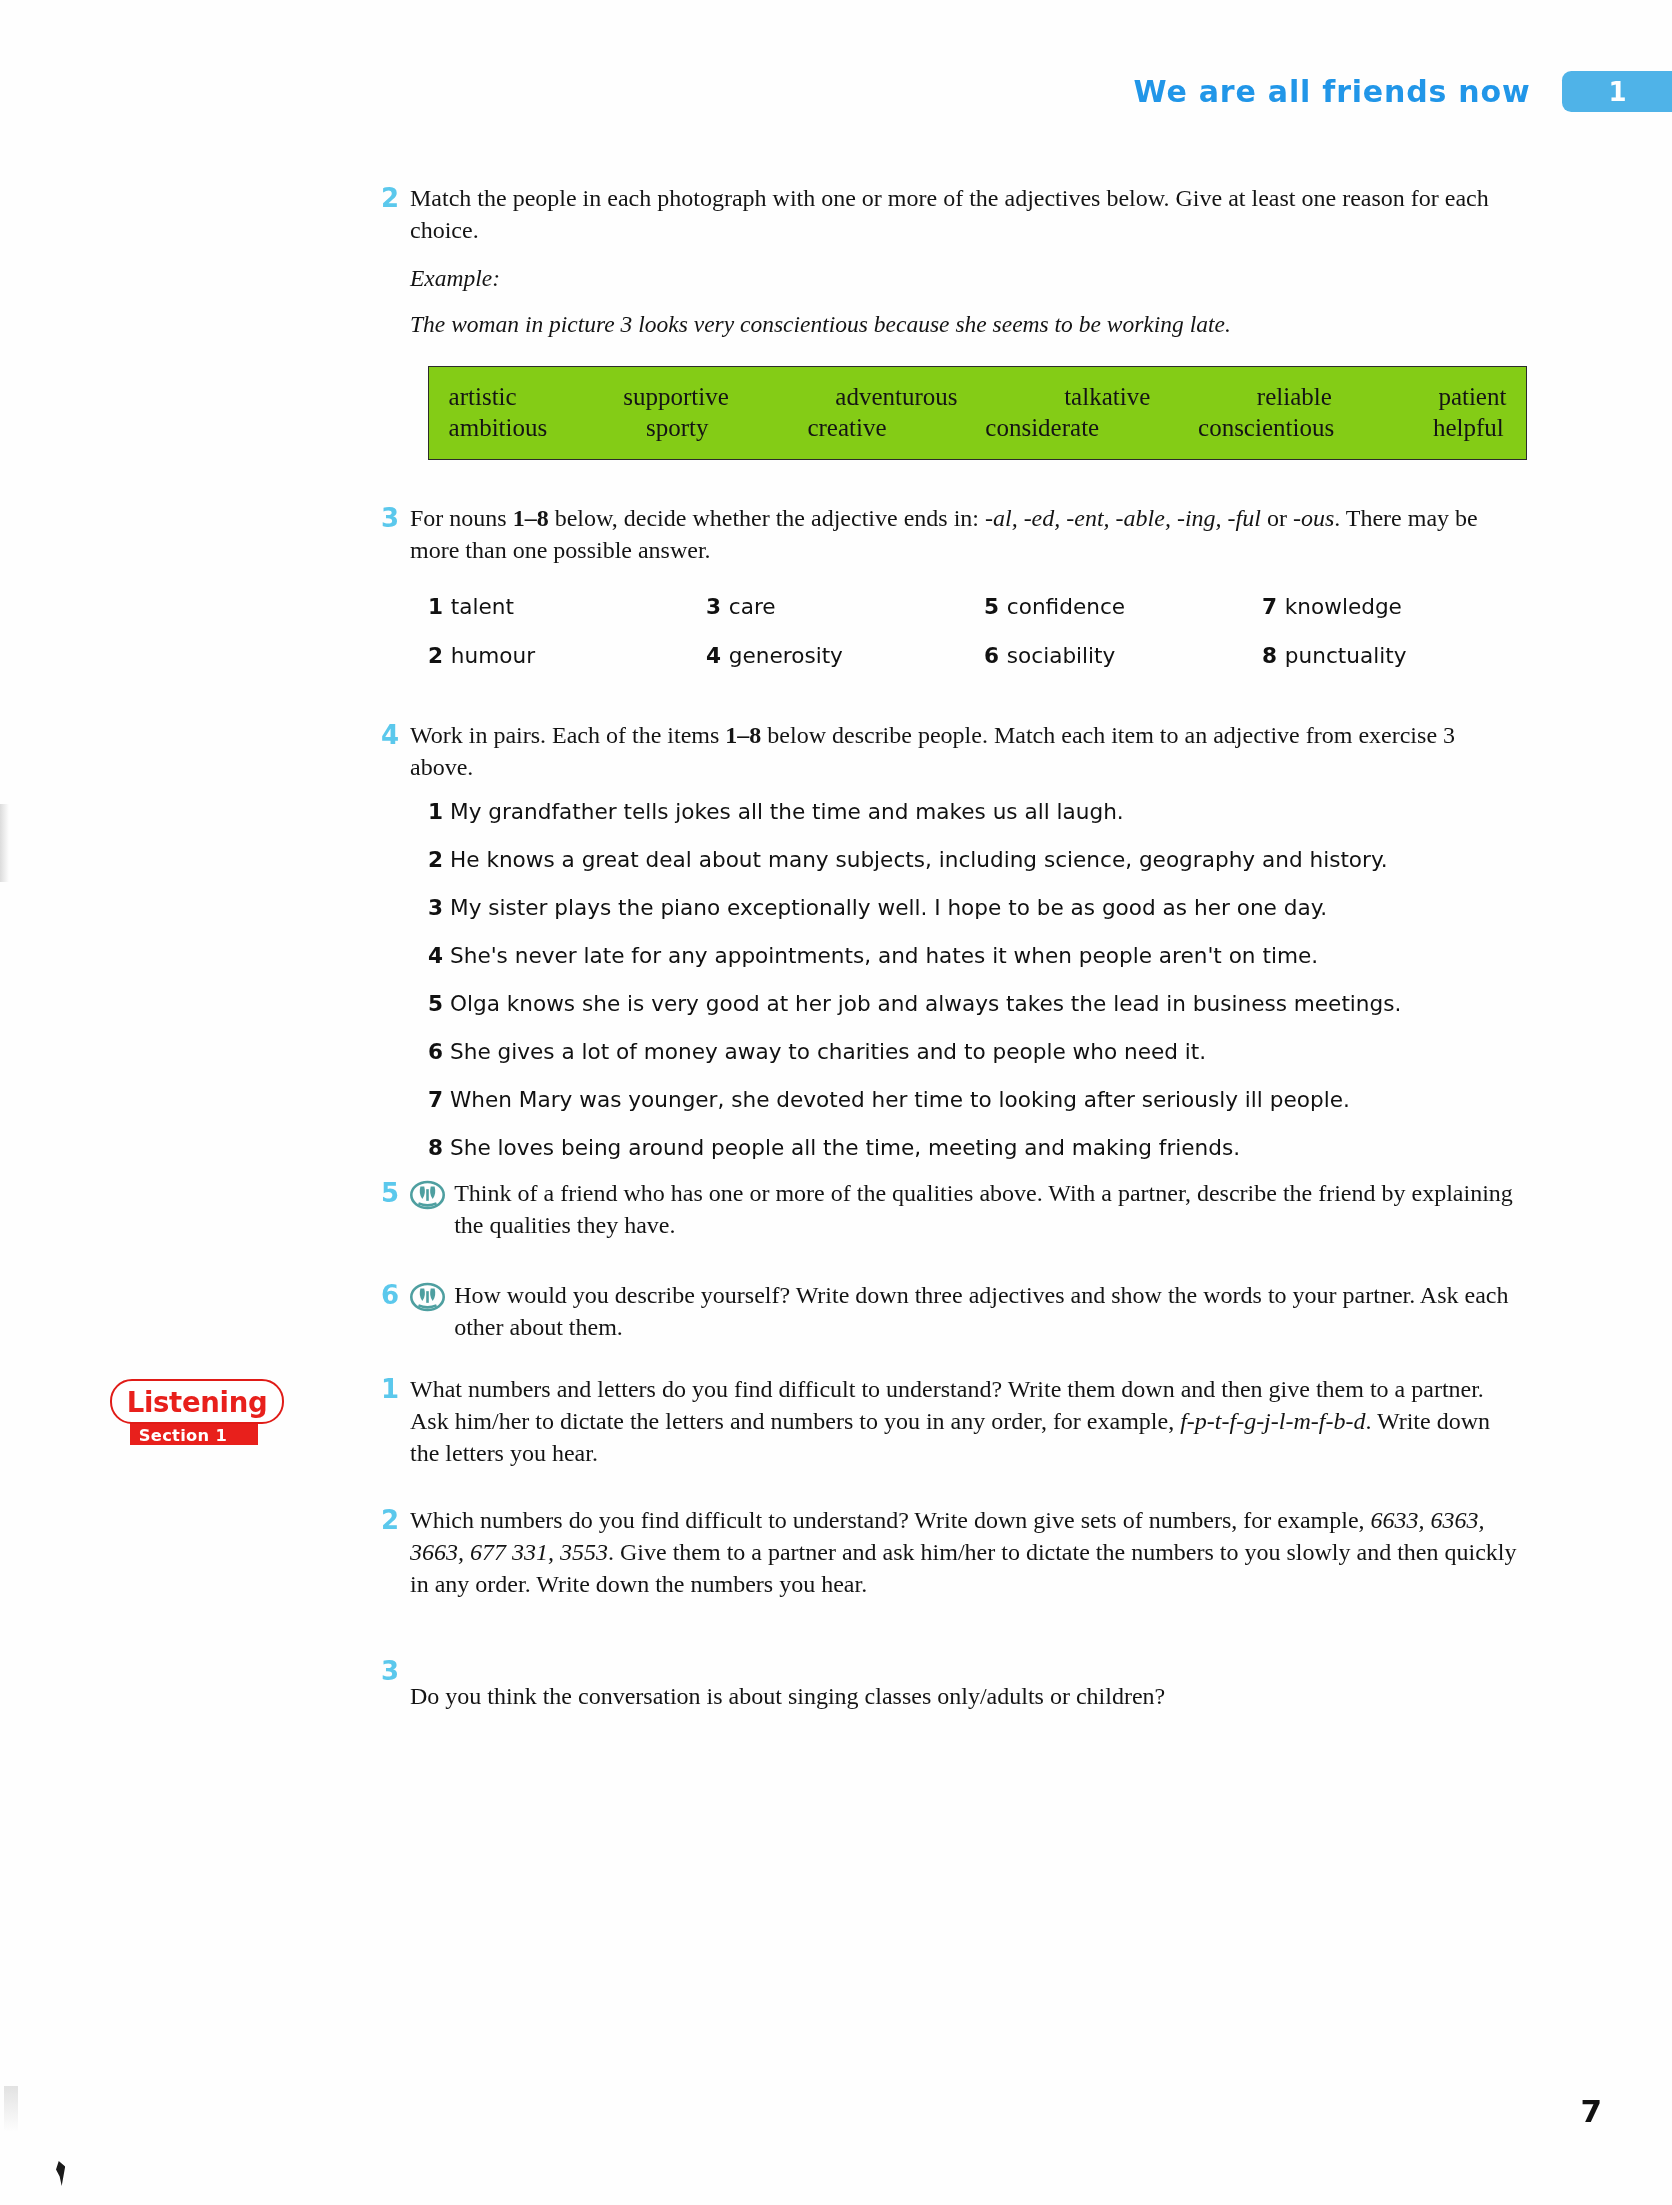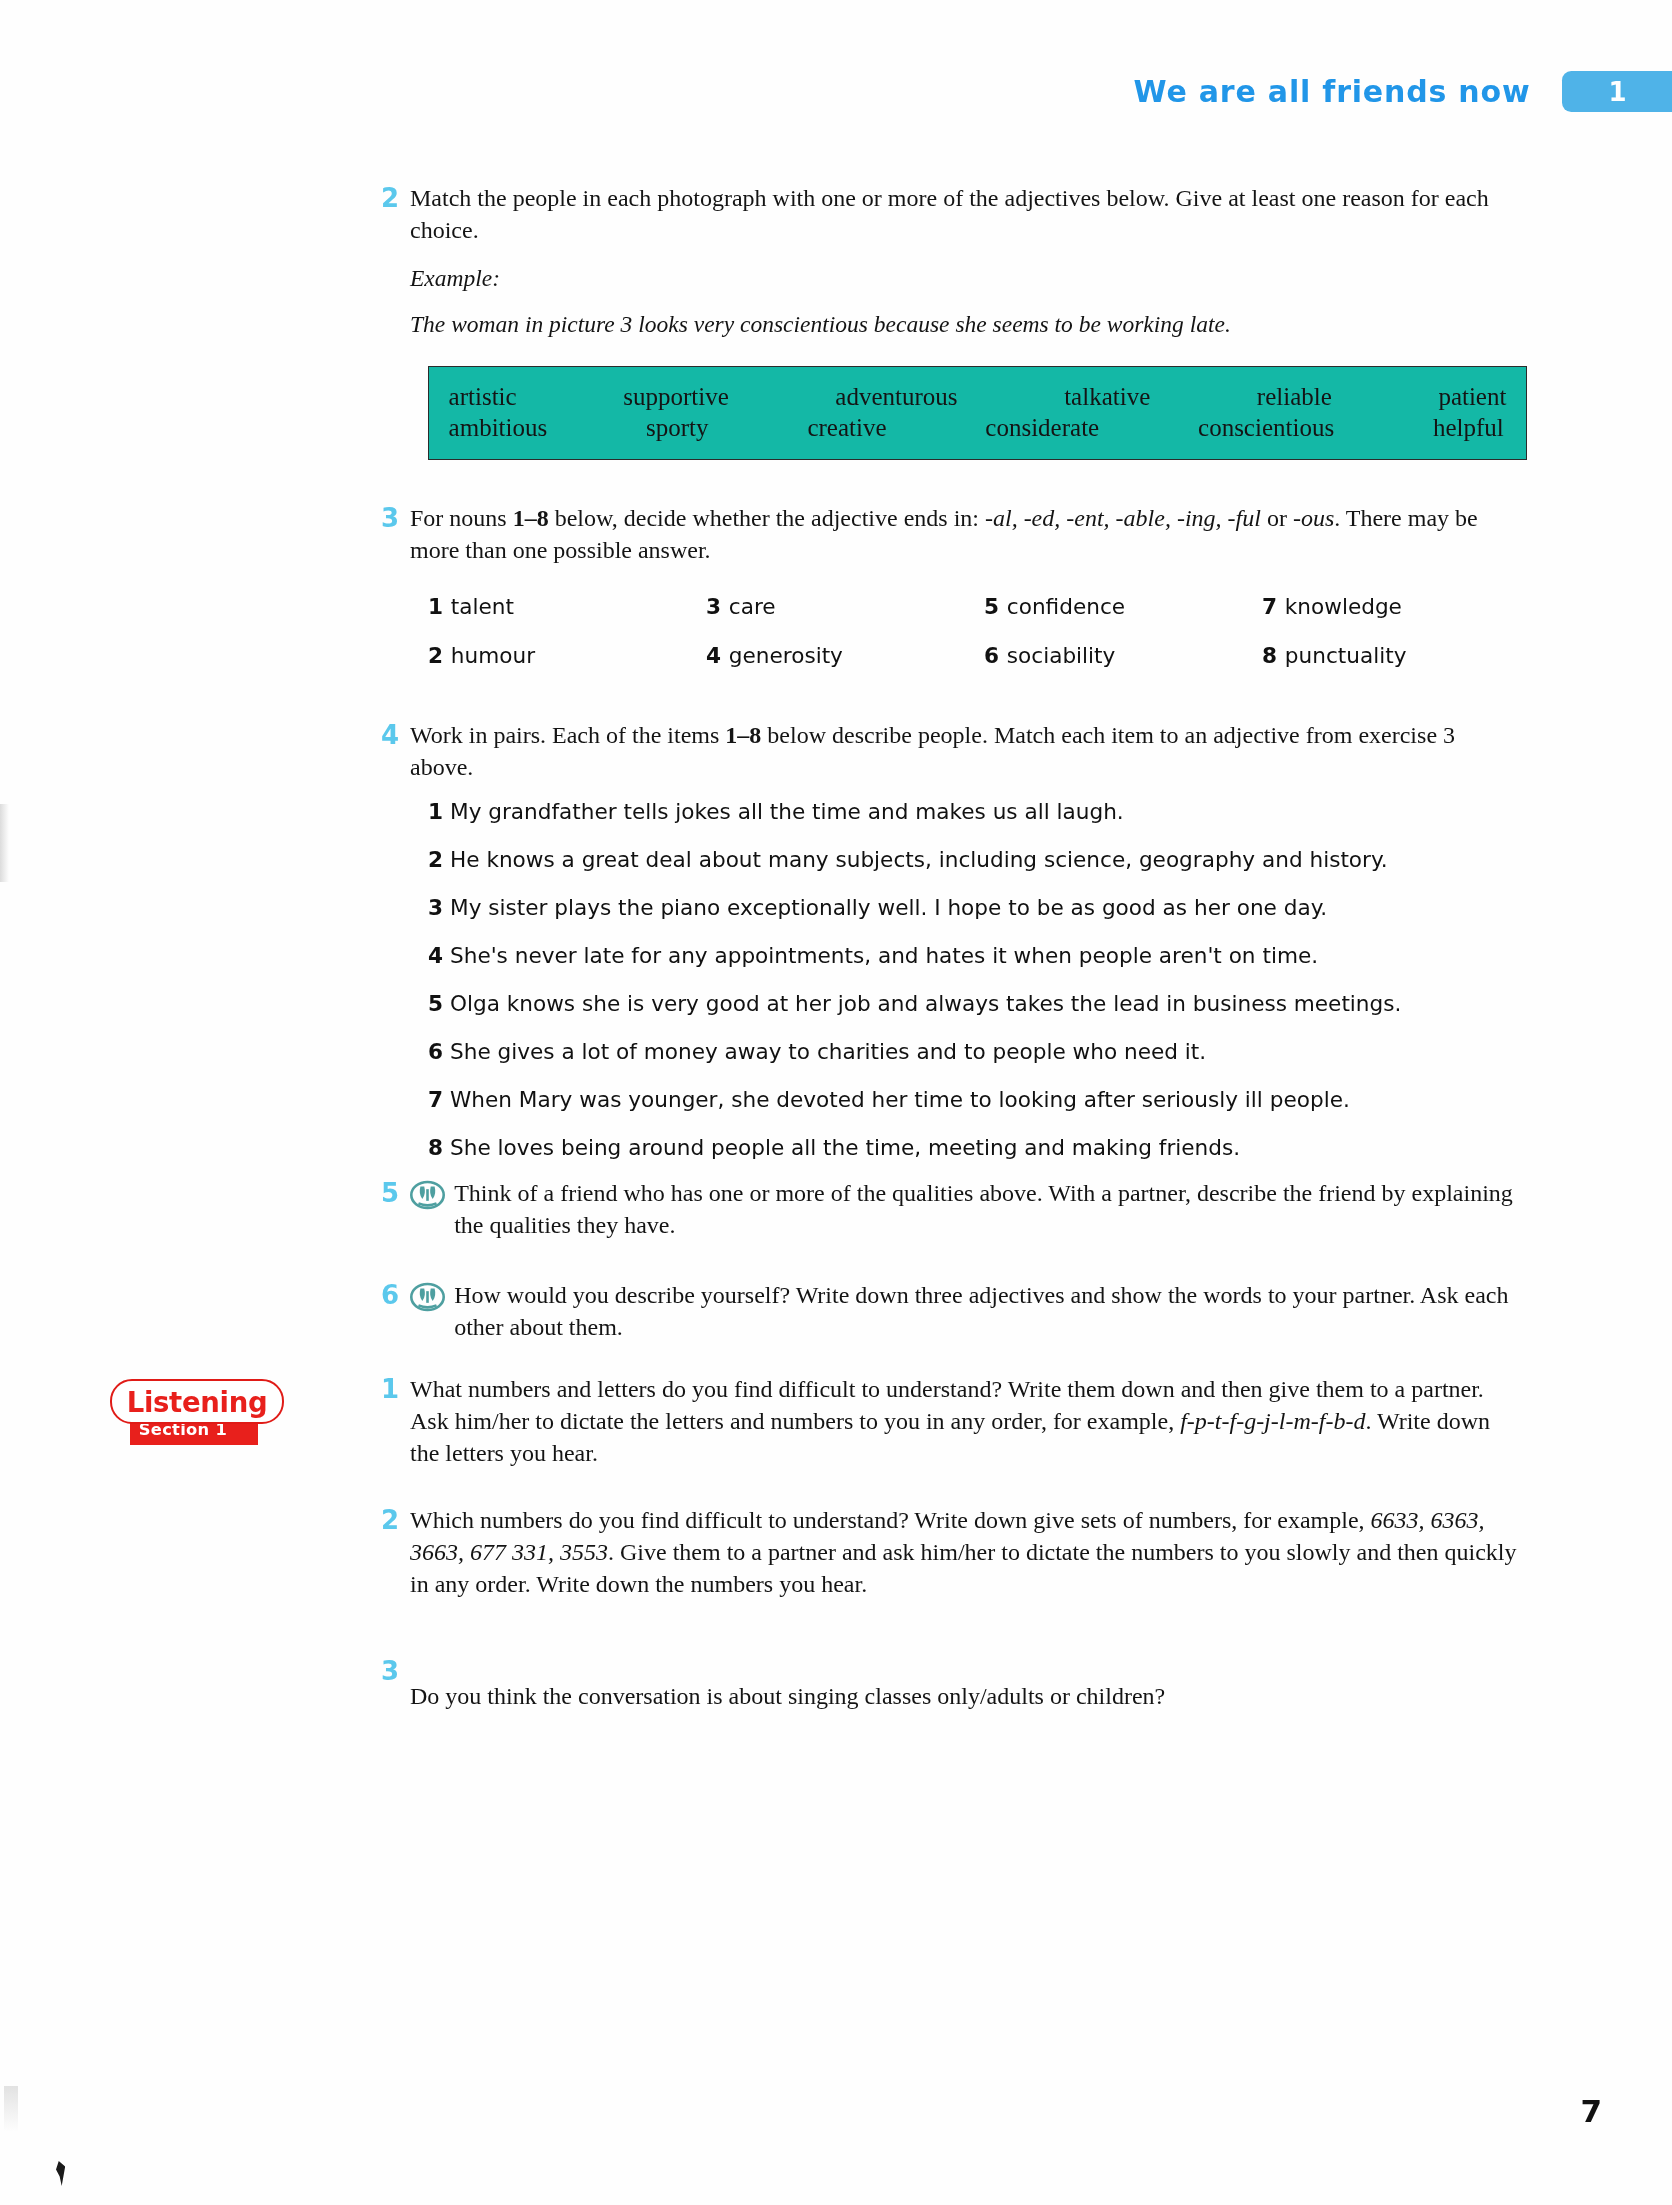--- a/index.html
+++ b/index.html
@@ -102,21 +102,21 @@
 
   
   .adj-box {
     position: absolute;
     left: 428px;
     top: 366px;
     width: 1099px;
     border: 1.3px solid #2b2b2b;
     box-sizing: border-box;
     padding: 14.4px 18.3px 15.7px 18.3px;
-    background: #14b8a6;
+    background: #84cc16;
   }
   .adj-row {
     display: flex;
     justify-content: space-between;
     font-family: "Liberation Serif", serif;
     font-size: 25px;
     line-height: 1.24;
     color: #141414;
     white-space: nowrap;
   }
@@ -186,21 +186,21 @@
     color: #E8201C;
     letter-spacing: -0.3px;
     text-align: center;
   }
   .listening-section {
     background: #E8201C;
     margin: -3.9px 0 0 19.6px;
     width: 128px;
     height: 25px;
     display: flex;
-    align-items: flex-start;
+    align-items: flex-end;
     padding-left: 9.2px;
     box-sizing: border-box;
     position: relative;
     z-index: 1;
   }
   .listening-section span {
     font-family: "DejaVu Sans", sans-serif;
     font-weight: bold;
     font-size: 16.3px;
     color: #ffffff;

